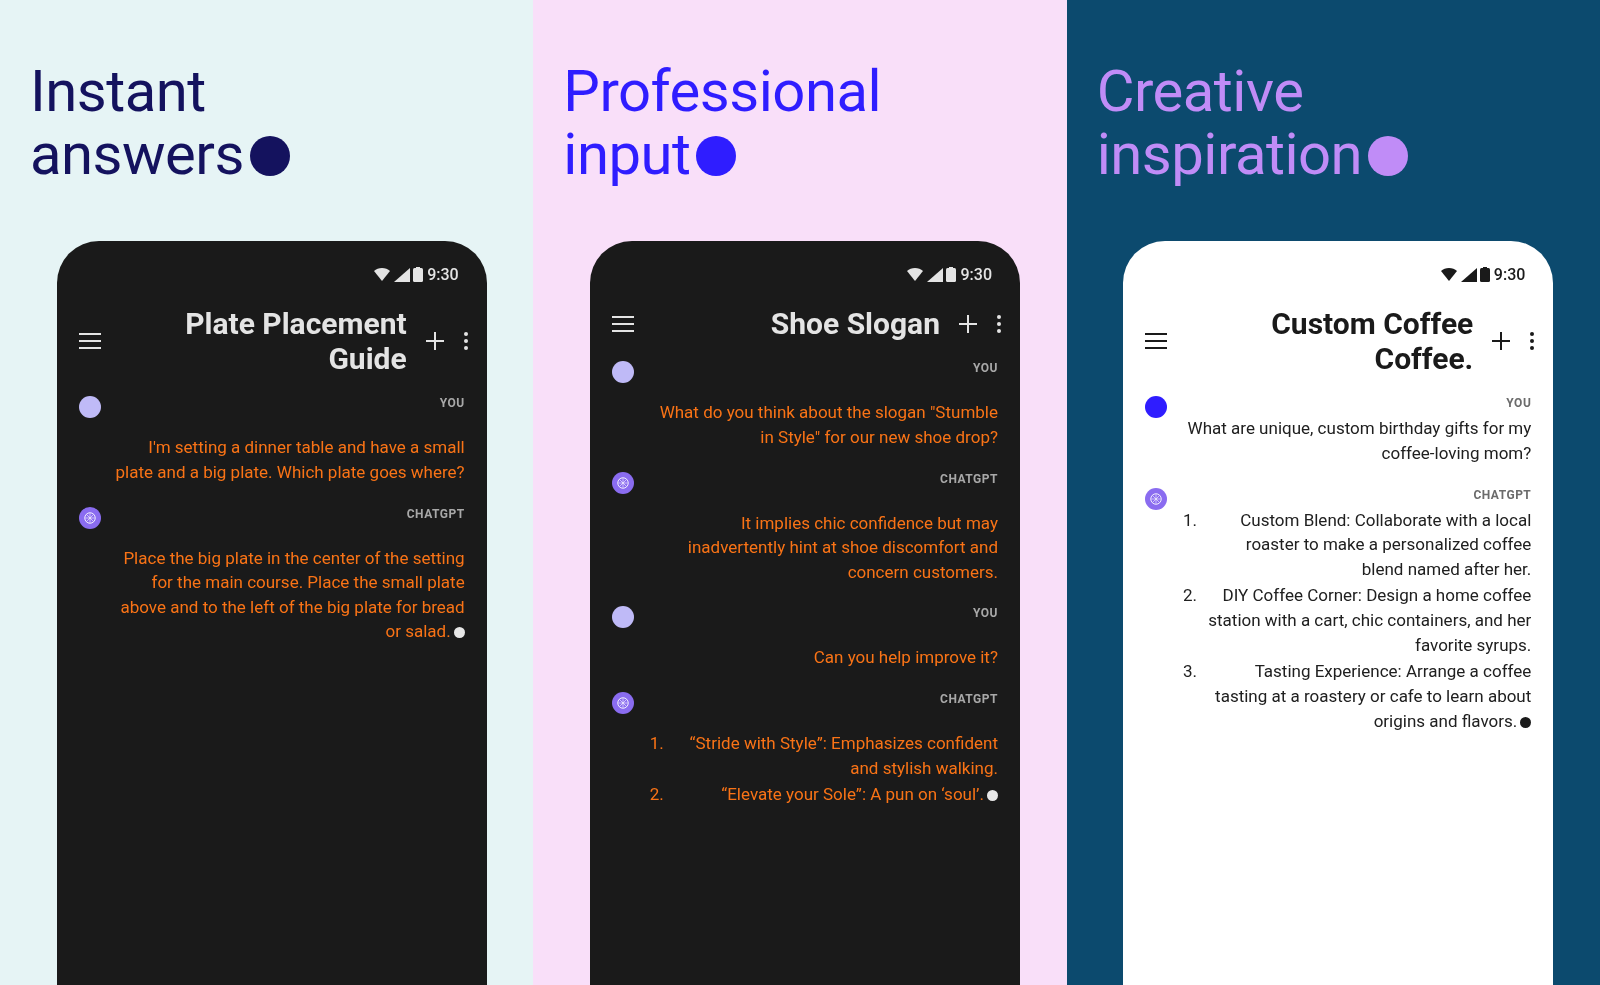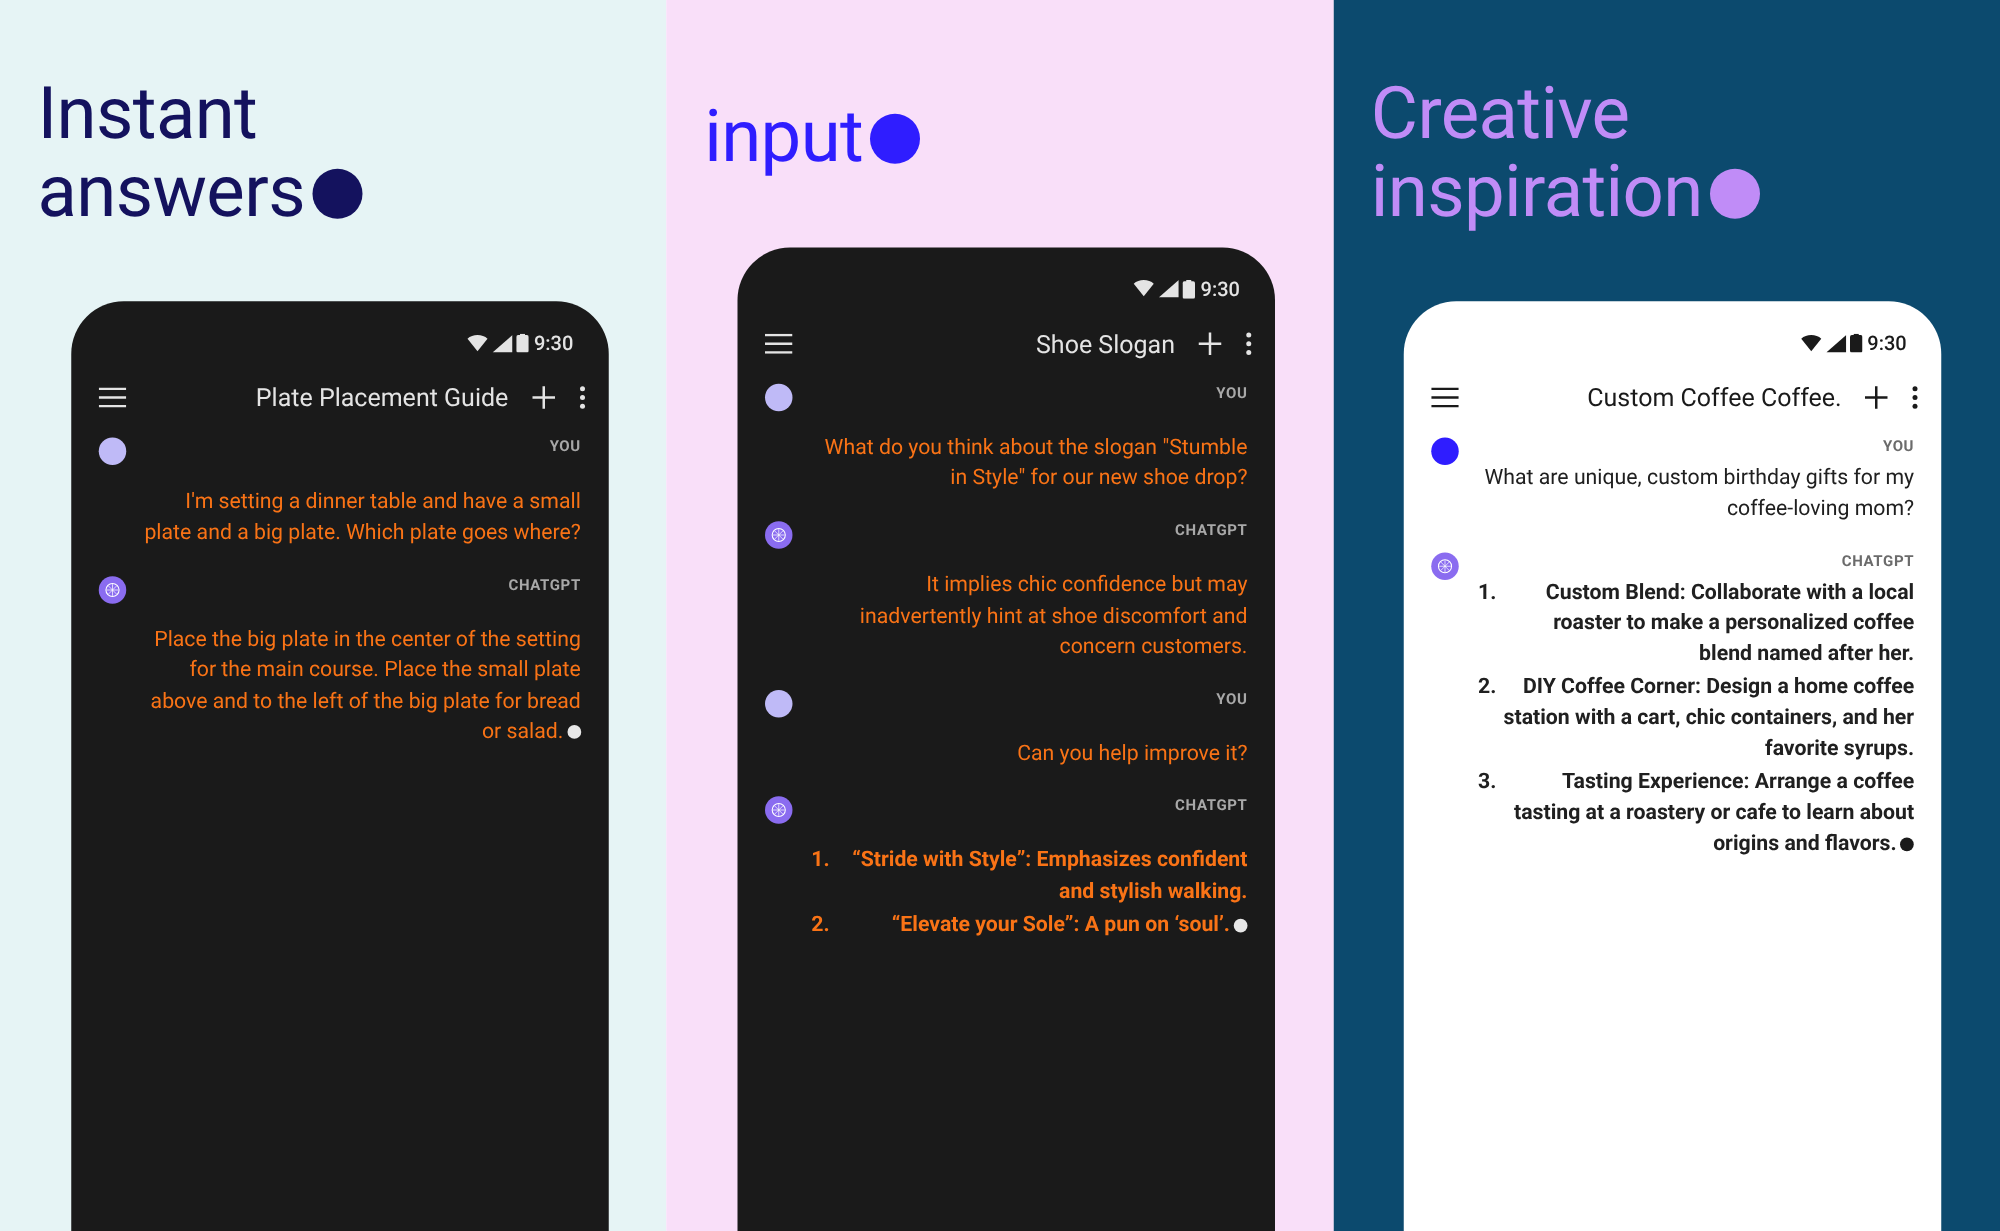--- a/index.html
+++ b/index.html
@@ -67,22 +67,22 @@
   }
   .status-icons { display: flex; align-items: center; gap: 3px; }
 
   .chatheader {
     display: flex;
     align-items: center;
     padding: 12px 18px 14px 22px;
     gap: 18px;
   }
   .chatheader .title {
-    font-size: 20px;
-    font-weight: 400;
+    font-size: 30px;
+    font-weight: 700;
     flex: 1;
   }
   .hamburger, .plus, .kebab {
     display: inline-flex;
     align-items: center;
     justify-content: center;
   }
   .phone.light .chatheader .title,
   .phone.light .statusbar { color: #1a1a1a; }
 
@@ -106,21 +106,21 @@
   }
   .phone.dark .role { color: #a8a8a8; }
   .phone.light .role { color: #6b6b6b; }
   .text {
     font-size: 17px;
     line-height: 1.45;
   }
   .phone.dark .text { color: #f97316; margin-top: 25px; }
   .phone.light .text { color: #202020; }
   ol.text { padding-left: 22px; }
-  ol.text li { margin-bottom: 2px; font-weight: bold; }
+  ol.text li { margin-bottom: 2px; }
   .end-dot {
     display:inline-block; width:11px; height:11px; border-radius:50%;
     margin-left:3px; vertical-align: -1px;
   }
   .phone.dark .end-dot { background:#e7e7e7; }
   .phone.light .end-dot { background:#1a1a1a; }
 </style>
 </head>
 <body>
 
@@ -185,21 +185,21 @@
           <div class="role">CHATGPT</div>
           <div class="text"><span>Place the big plate in the center of the setting for the main course. Place the small plate above and to the left of the big plate for bread or salad.</span><span class="end-dot"></span></div>
         </div>
       </div>
     </div>
   </div>
 </div>
 
 <div class="panel p2">
   <div class="headline-wrap">
-    <br>
+    <span class="headline">Professional</span><br>
     <span class="headline">input</span><span class="dot"></span>
   </div>
 
   <div class="phone dark">
     <div class="statusbar">
       <span class="status-icons">
         <svg width="18" height="14" viewBox="0 0 18 14">
             <path fill="currentColor" d="M9 13 L1 3 C5 -1 13 -1 17 3 Z"></path>
           </svg>
         <svg width="16" height="14" viewBox="0 0 16 14">

